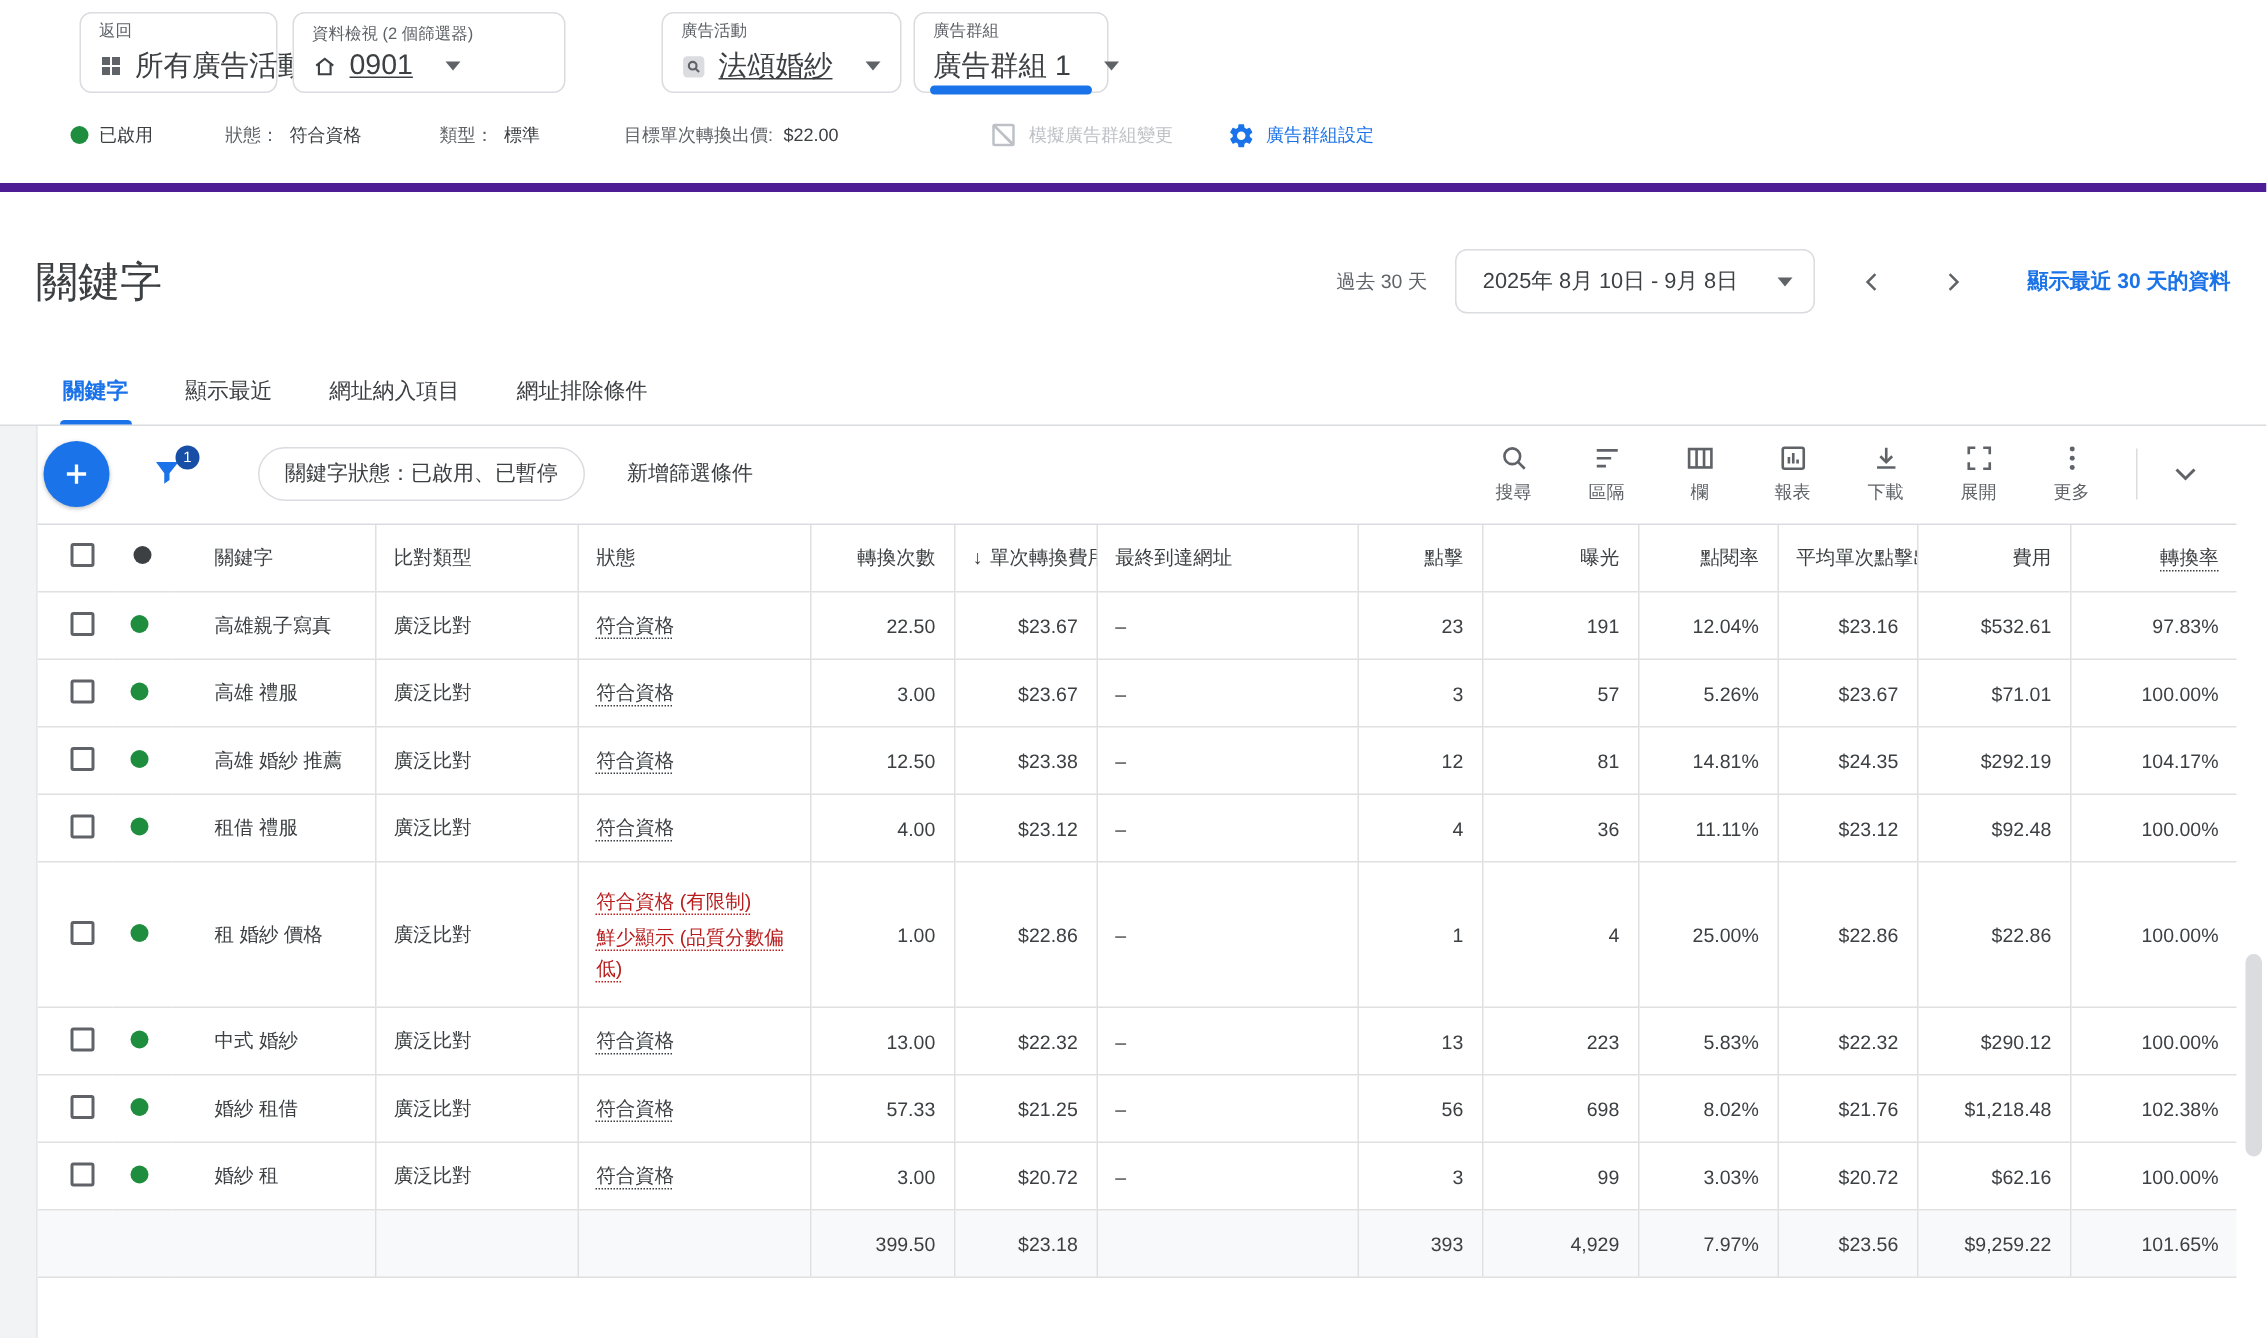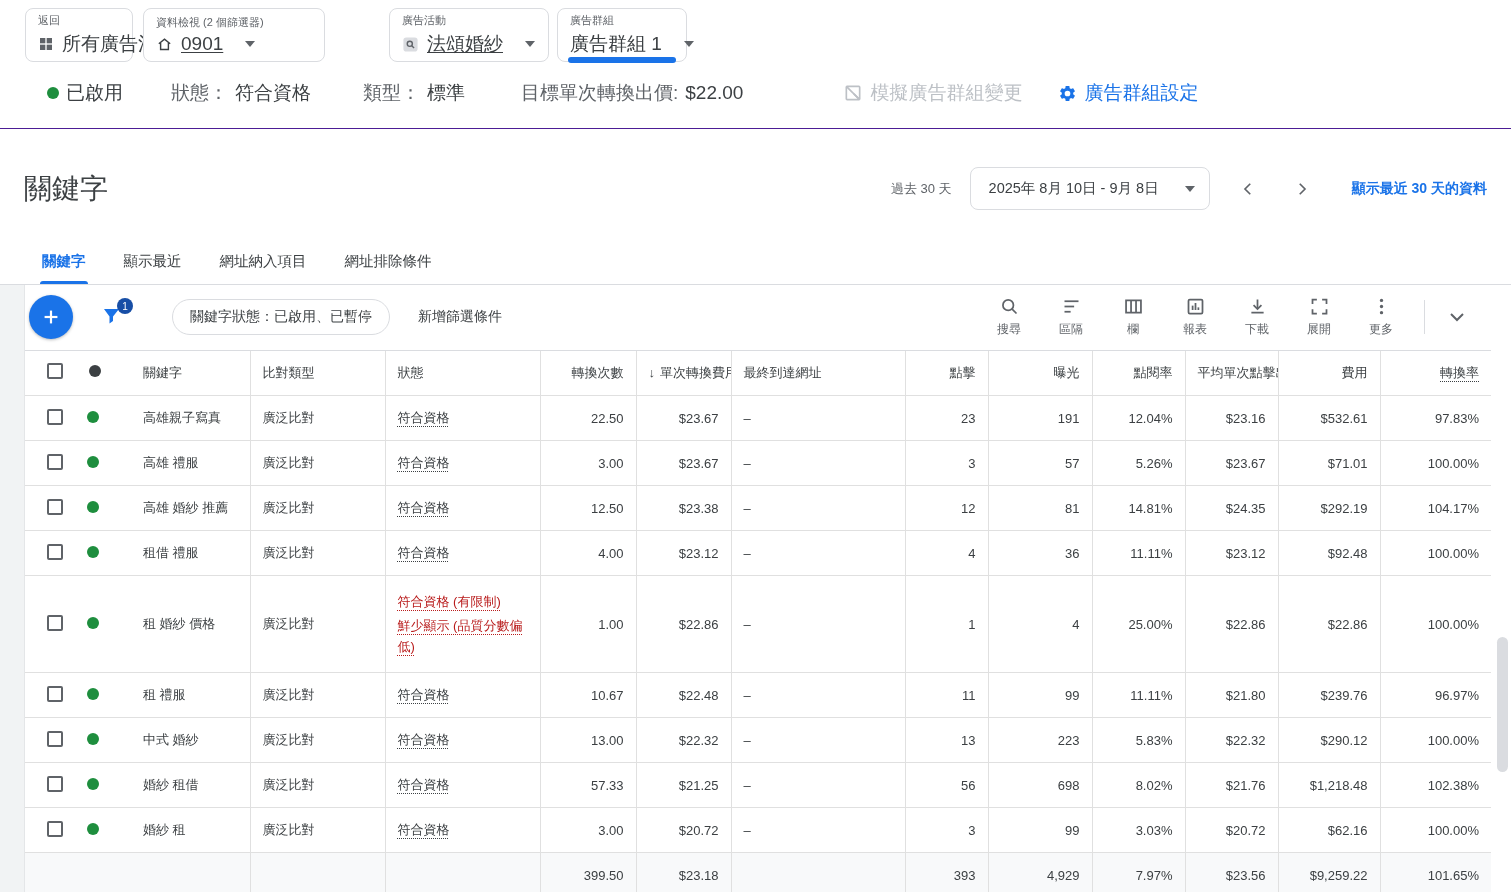--- a/index.html
+++ b/index.html
@@ -10,28 +10,28 @@
   }
   
   .topbar { display:flex; align-items:stretch; padding:8px 0 0 25px; height:64px; }
   .dd { position:relative; border:1px solid #dadce0; border-radius:8px; padding:5px 12px; height:54px;
         display:flex; flex-direction:column; justify-content:center; background:#fff; cursor:pointer; }
   .dd-label { font-size:11px; color:#5f6368; margin-bottom:3px; white-space:nowrap; }
   .dd-value { font-size:19px; color:#3c4043; display:flex; align-items:center; gap:8px; white-space:nowrap; }
   .u { text-decoration:underline; text-underline-offset:2px; }
   .caret { width:0; height:0; border-left:5px solid transparent; border-right:5px solid transparent;
            border-top:6px solid #5f6368; margin-left:14px; }
-  .dd-back { width:108px; margin-right:10px; }
+  .dd-back { width:132px; margin-right:10px;margin-left:28px; }
   .dd-view { width:182px; margin-right:20px; }
   .dd-campaign { width:160px; margin-right:8px;margin-left:44px; }
   .dd-adgroup { width:130px; }
   .active-bar { position:absolute; left:10px; right:10px; bottom:-2px; height:6px; background:#1a73e8; border-radius:4px; }
   .icn { display:inline-flex; align-items:center; justify-content:center; }
   
-  .statusbar { display:flex; align-items:flex-start; padding:16px 0 22px 47px; border-bottom:1px solid #4c1d95; font-size:19px; }
+  .statusbar { display:flex; align-items:center; padding:16px 0 22px 47px; border-bottom:6px solid #4c1d95; font-size:12px; }
   .dot { width:12px; height:12px; border-radius:50%; display:inline-block; }
   .dot.green { background:#1e8e3e; }
   .dot.dark { background:#3c4043; }
   .sb-item { display:flex; align-items:center; gap:7px; }
   .sb-label { color:#5f6368; }
   .muted { color:#bdc1c6; }
   .blue { color:#1a73e8; }
   
   .page-head { display:flex; align-items:center; padding:22px 24px 12px 24px; }
   .page-title { font-size:28px; font-weight:400; color:#3c4043; margin-right:auto; }
@@ -433,38 +433,20 @@
     <td class="vline">–</td>
     <td class="vline num">1</td>
     <td class="vline num">4</td>
     <td class="vline num">25.00%</td>
     <td class="vline num">$22.86</td>
     <td class="vline num">$22.86</td>
     <td class="num">100.00%</td>
   </tr>
 
 
-  <tr>
-    <td style="padding-left:22px"><span class="checkbox"></span></td>
-    <td><span class="dot green"></span></td>
-    <td class="vline c-kw">租 禮服</td>
-    <td class="vline">廣泛比對</td>
-    <td class="vline c-status">
-              <span class="status-text">符合資格</span>
-            </td>
-    <td class="vline num">10.67</td>
-    <td class="vline num">$22.48</td>
-    <td class="vline">–</td>
-    <td class="vline num">11</td>
-    <td class="vline num">99</td>
-    <td class="vline num">11.11%</td>
-    <td class="vline num">$21.80</td>
-    <td class="vline num">$239.76</td>
-    <td class="num">96.97%</td>
-  </tr>
 
   <tr>
     <td style="padding-left:22px"><span class="checkbox"></span></td>
     <td><span class="dot green"></span></td>
     <td class="vline c-kw">中式 婚紗</td>
     <td class="vline">廣泛比對</td>
     <td class="vline c-status">
               <span class="status-text">符合資格</span>
             </td>
     <td class="vline num">13.00</td>

